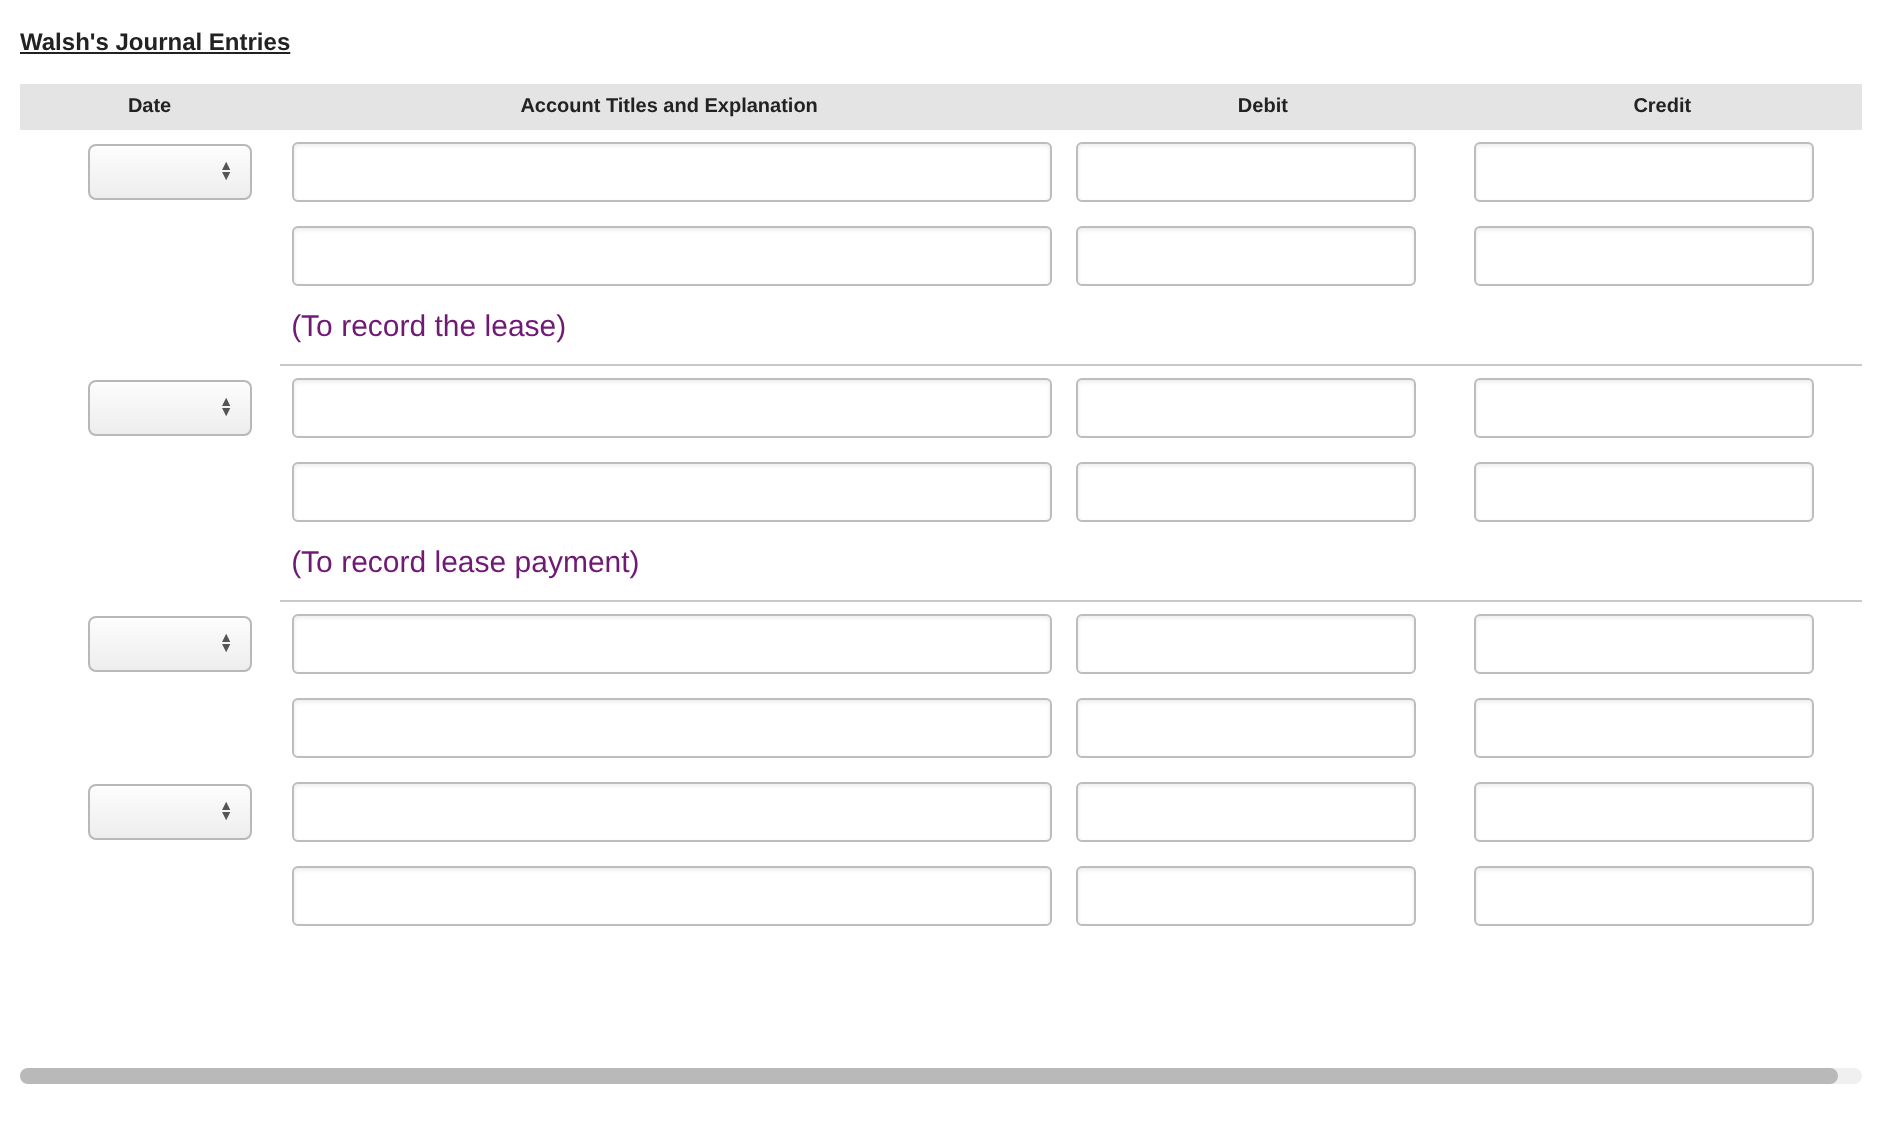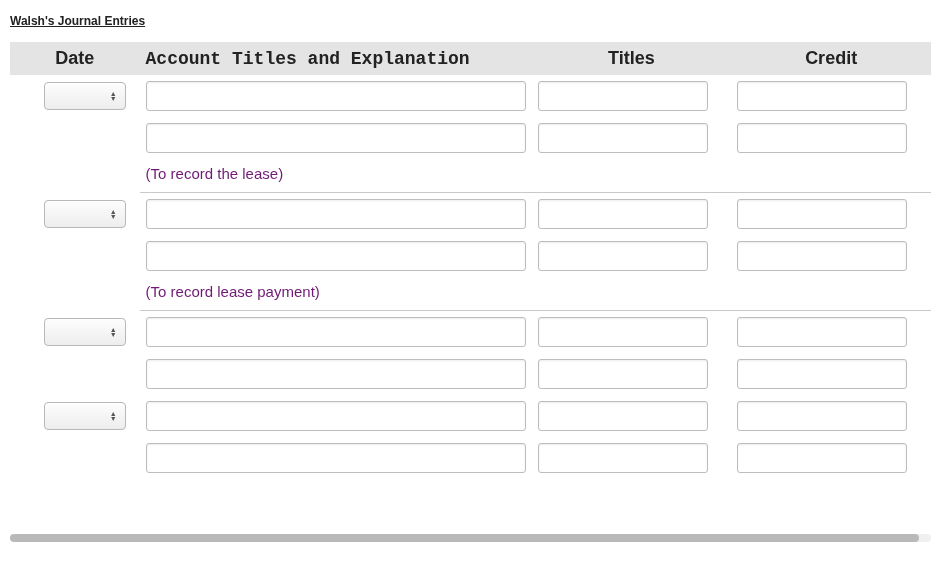--- a/index.html
+++ b/index.html
@@ -24,24 +24,24 @@
     margin-bottom: 14px;
   }
   table.journal {
     width: 100%;
     border-collapse: collapse;
   }
   thead th {
     background: #e4e4e4;
     font-weight: bold;
     padding: 6px 8px;
-    font-size: 18px;
+    font-size: 10px;
   }
   thead th.date-h { width: 130px; text-align: center; }
-  thead th.expl-h { text-align: left; padding-left: 6px; font-family: Liberation Mono, monospace; }
+  thead th.expl-h { text-align: center; padding-left: 6px; }
   thead th.debit-h { width: 200px; text-align: center; }
   thead th.credit-h { width: 200px; text-align: center; }
 
   tbody td { padding: 6px 6px; vertical-align: middle; }
   tbody td.date-c { text-align: right; padding-right: 14px; }
   tbody td.expl-c { }
   tbody td.amt-c  { }
 
   .sep-row td {
     border-bottom: 1px solid #c9c9c9;
@@ -121,21 +121,21 @@
 <body>
 
 <div class="page">
   <div class="title">Walsh's Journal Entries</div>
 
   <table class="journal">
     <thead>
       <tr>
         <th class="date-h">Date</th>
         <th class="expl-h">Account Titles and Explanation</th>
-        <th class="debit-h">Titles</th>
+        <th class="debit-h">Debit</th>
         <th class="credit-h">Credit</th>
       </tr>
     </thead>
     <tbody>
 
       <tr>
         <td class="date-c">
           <span class="select">
             <span class="arrows">
                 <span>▲</span>

